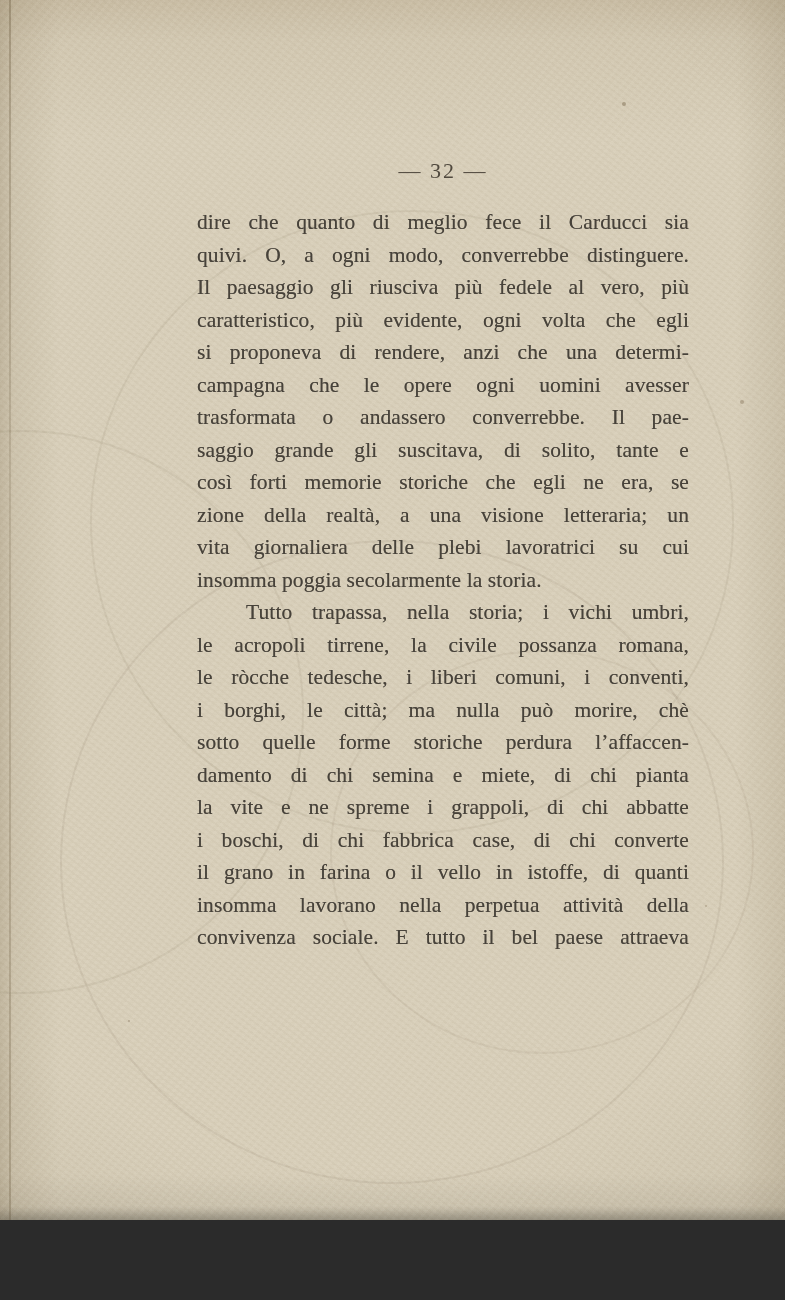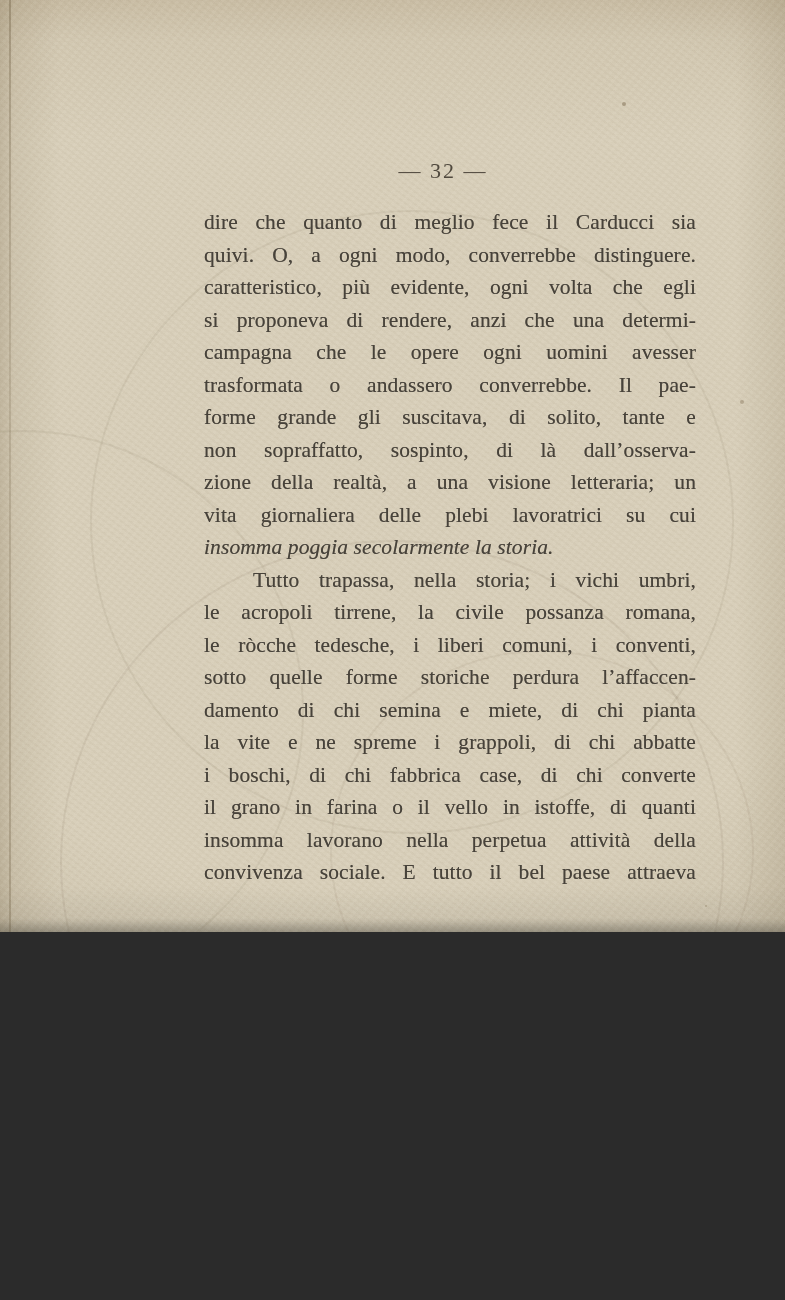--- a/index.html
+++ b/index.html
@@ -3,21 +3,21 @@
 <meta charset="utf-8">
 <style>
   html, body { margin: 0; padding: 0; }
   body {
     width: 785px; height: 1300px;
     background: #2b2b2b;
     font-family: "Liberation Serif", "DejaVu Serif", serif;
   }
   .scan {
     position: relative;
-    width: 785px; height: 932px;
+    width: 785px; height: 1220px;
     overflow: hidden;
     background:
       
       radial-gradient(130% 90% at 46% 46%, rgba(0,0,0,0) 55%, rgba(98,84,58,0.18) 88%, rgba(92,78,52,0.30) 100%),
       linear-gradient(90deg, rgba(110,92,60,0.22) 0px, rgba(110,92,60,0.10) 14px, rgba(110,92,60,0) 60px),
       linear-gradient(180deg, rgba(140,116,78,0.20) 0px, rgba(140,116,78,0.08) 40px, rgba(140,116,78,0) 140px),
       linear-gradient(0deg, rgba(96,92,80,0.28) 0px, rgba(96,92,80,0.10) 10px, rgba(96,92,80,0) 46px),
       linear-gradient(270deg, rgba(120,102,70,0.14) 0px, rgba(120,102,70,0) 50px),
       var(--paper, #d8cfba);
   }
@@ -58,33 +58,33 @@
   .page-number {
     position: absolute;
     left: 197px; width: 492px; top: 158px;
     text-align: center;
     font-size: 22px;
     letter-spacing: 2px;
     color: var(--number-ink, #50493e);
   }
   .text-block {
     position: absolute;
-    left: 204px; top: 206px; width: 492px;
+    left: 197px; top: 206px; width: 492px;
     font-size: 21.5px;
     line-height: 32.5px;
     letter-spacing: 0.1px;
     color: var(--ink, #47423a);
     text-shadow: 0 0 0.5px rgba(71,66,58,0.55);
   }
   .line {
     text-align: justify;
     text-align-last: justify;
     white-space: normal;
   }
-  .line.no-justify { text-align-last: left; font-style: italic; }
+  .line.no-justify { text-align-last: left; }
   .line.indent { padding-left: 49px; }
   .bottom-shade {
     position: absolute; left: 0; bottom: 0; width: 100%; height: 14px;
     background: linear-gradient(0deg, rgba(85,82,72,0.30), rgba(85,82,72,0.0));
     pointer-events: none;
   }
 </style>
 </head>
 <body>
 
@@ -95,32 +95,34 @@
   <div class="arc arc4"></div>
   <div class="grain"></div>
   <div class="crease"></div>
   <div class="specks"></div>
 
   <div class="page-number">— 32 —</div>
 
   <div class="text-block" id="text-block">
       <div class="line">dire che quanto di meglio fece il Carducci sia</div>
       <div class="line">quivi. O, a ogni modo, converrebbe distinguere.</div>
+      <div class="line">Il paesaggio gli riusciva più fedele al vero, più</div>
       <div class="line">caratteristico, più evidente, ogni volta che egli</div>
       <div class="line">si proponeva di rendere, anzi che una determi-</div>
       <div class="line">campagna che le opere ogni uomini avesser</div>
       <div class="line">trasformata o andassero converrebbe. Il pae-</div>
-      <div class="line">forme grande gli suscitava, di solito, tante e</div>
-      <div class="line">non sopraffatto, sospinto, di là dall’osserva-</div>
+      <div class="line">saggio grande gli suscitava, di solito, tante e</div>
+      <div class="line">così forti memorie storiche che egli ne era, se</div>
       <div class="line">zione della realtà, a una visione letteraria; un</div>
       <div class="line">vita giornaliera delle plebi lavoratrici su cui</div>
       <div class="line no-justify">insomma poggia secolarmente la storia.</div>
       <div class="line indent">Tutto trapassa, nella storia; i vichi umbri,</div>
       <div class="line">le acropoli tirrene, la civile possanza romana,</div>
       <div class="line">le ròcche tedesche, i liberi comuni, i conventi,</div>
+      <div class="line">i borghi, le città; ma nulla può morire, chè</div>
       <div class="line">sotto quelle forme storiche perdura l’affaccen-</div>
       <div class="line">damento di chi semina e miete, di chi pianta</div>
       <div class="line">la vite e ne spreme i grappoli, di chi abbatte</div>
       <div class="line">i boschi, di chi fabbrica case, di chi converte</div>
       <div class="line">il grano in farina o il vello in istoffe, di quanti</div>
       <div class="line">insomma lavorano nella perpetua attività della</div>
       <div class="line">convivenza sociale. E tutto il bel paese attraeva</div>
     </div>
 
   <div class="bottom-shade"></div>

